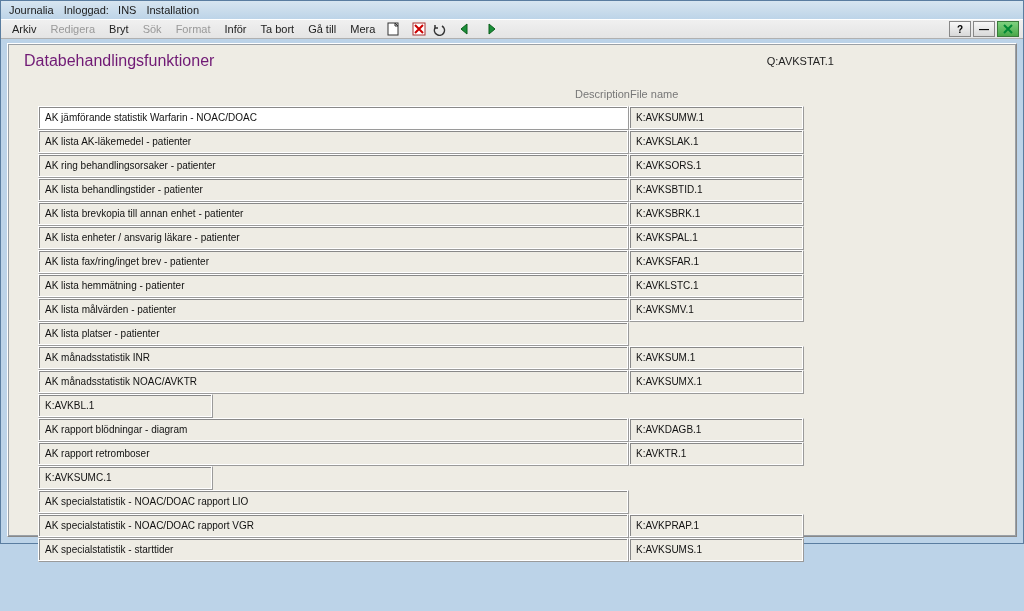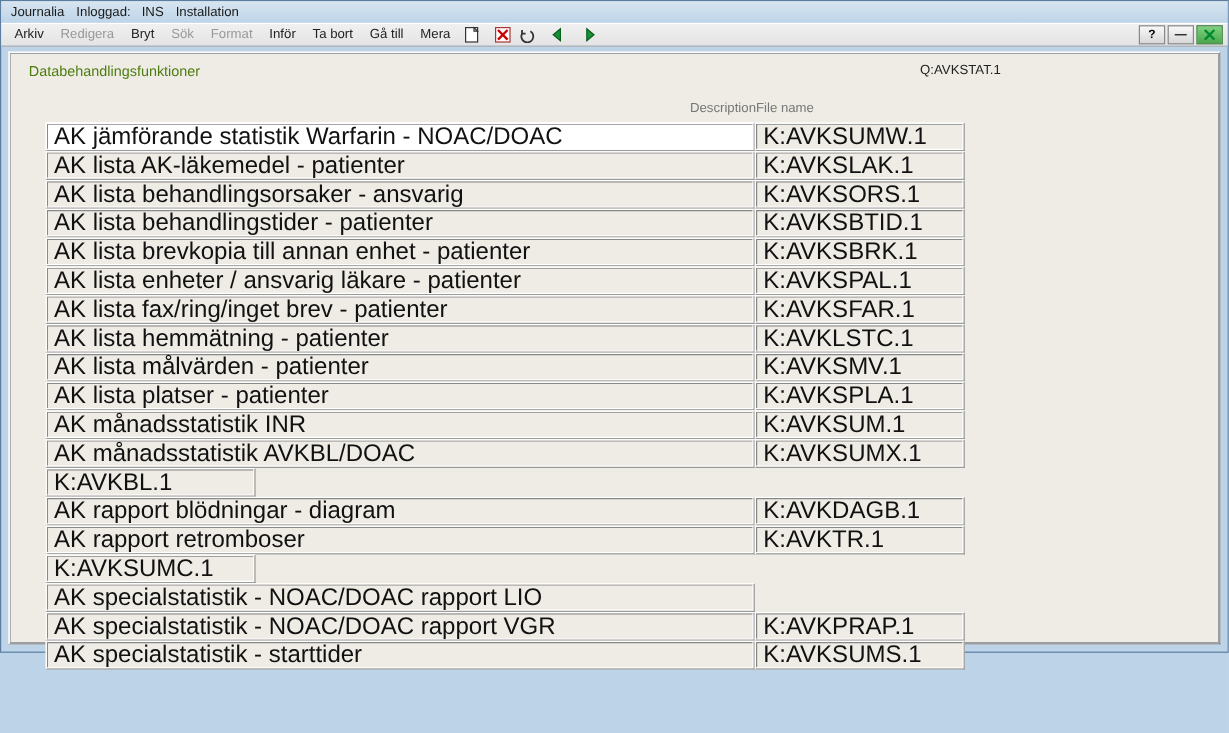--- a/index.html
+++ b/index.html
@@ -95,23 +95,23 @@
   .content-inner {
     padding: 6px 12px 12px 12px;
   }
   .page-header {
     display: flex;
     align-items: center;
     justify-content: space-between;
     padding: 2px 0 4px 4px;
   }
   .page-title {
-    font-size: 12px;
+    font-size: 16px;
     font-family: Arial, sans-serif;
-    color: #4d7c0f;
+    color: #701a75;
   }
   .page-filename {
     font-size: 11px;
     color: #222;
     margin-right: 170px;
   }
   .col-headers {
     display: flex;
     padding: 14px 0 6px 20px;
     font-size: 11px;
@@ -127,21 +127,21 @@
     margin-bottom: 0;
     line-height: 1;
   }
   .cell {
     border: 1px solid #9a9a9a;
     border-top-color: #fff;
     border-left-color: #fff;
     box-shadow: inset -1px -1px 0 #fff, inset 1px 1px 0 #888;
     background: #eeece4;
     padding: 3px 6px;
-    font-size: 20px;
+    font-size: 10px;
     font-family: Arial, sans-serif;
     color: #111;
     height: 24px;
     display: flex;
     align-items: center;
     overflow: hidden;
     white-space: nowrap;
   }
   .cell.desc { width: 591px; margin-right: 0; }
   .cell.file { width: 175px; }
@@ -236,21 +236,21 @@
 
       <div class="row selected">
             <div class="cell desc">AK jämförande statistik Warfarin - NOAC/DOAC</div>
             <div class="cell file">K:AVKSUMW.1</div>
           </div>
           <div class="row">
             <div class="cell desc">AK lista AK-läkemedel - patienter</div>
             <div class="cell file">K:AVKSLAK.1</div>
           </div>
           <div class="row">
-            <div class="cell desc">AK lista behandlingsorsaker - ansvarig</div>
+            <div class="cell desc">AK ring behandlingsorsaker - patienter</div>
             <div class="cell file">K:AVKSORS.1</div>
           </div>
           <div class="row">
             <div class="cell desc">AK lista behandlingstider - patienter</div>
             <div class="cell file">K:AVKSBTID.1</div>
           </div>
           <div class="row">
             <div class="cell desc">AK lista brevkopia till annan enhet - patienter</div>
             <div class="cell file">K:AVKSBRK.1</div>
           </div>
@@ -265,28 +265,27 @@
           <div class="row">
             <div class="cell desc">AK lista hemmätning - patienter</div>
             <div class="cell file">K:AVKLSTC.1</div>
           </div>
           <div class="row">
             <div class="cell desc">AK lista målvärden - patienter</div>
             <div class="cell file">K:AVKSMV.1</div>
           </div>
           <div class="row">
             <div class="cell desc">AK lista platser - patienter</div>
-            <div class="cell file">K:AVKSPLA.1</div>
           </div>
           <div class="row">
             <div class="cell desc">AK månadsstatistik INR</div>
             <div class="cell file">K:AVKSUM.1</div>
           </div>
           <div class="row">
-            <div class="cell desc">AK månadsstatistik AVKBL/DOAC</div>
+            <div class="cell desc">AK månadsstatistik NOAC/AVKTR</div>
             <div class="cell file">K:AVKSUMX.1</div>
           </div>
           <div class="row">
             <div class="cell file">K:AVKBL.1</div>
           </div>
           <div class="row">
             <div class="cell desc">AK rapport blödningar - diagram</div>
             <div class="cell file">K:AVKDAGB.1</div>
           </div>
           <div class="row">

